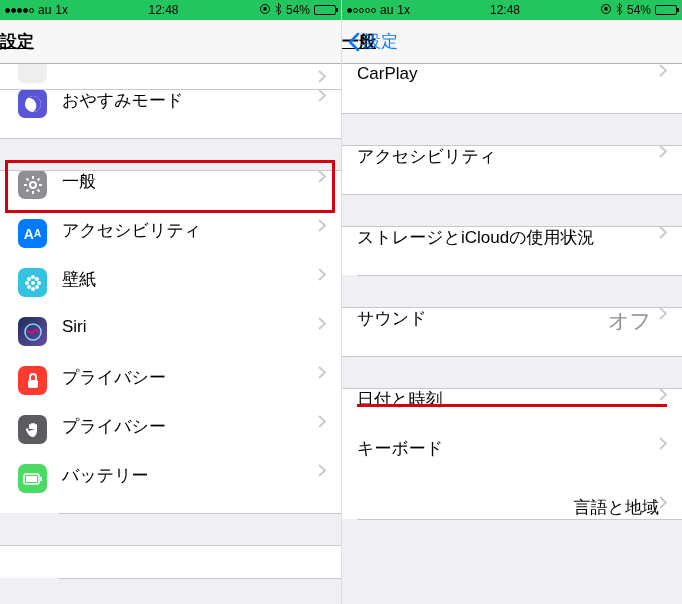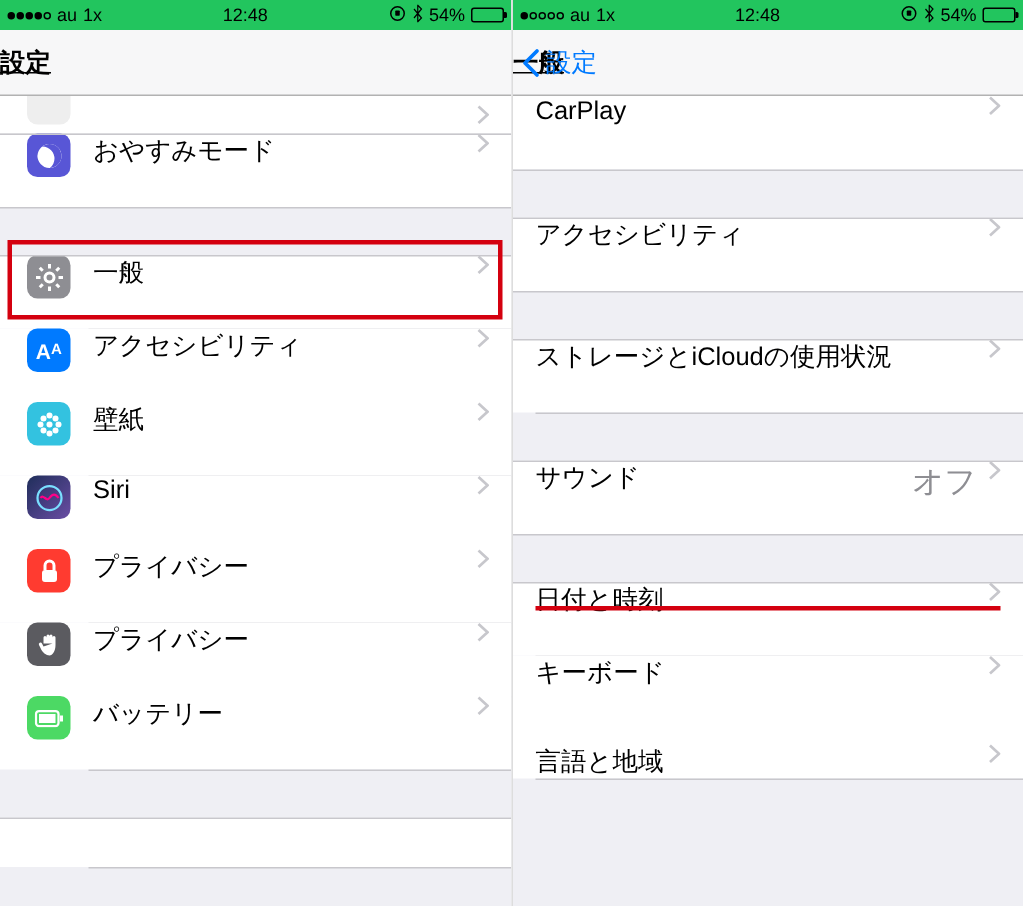--- a/index.html
+++ b/index.html
@@ -94,21 +94,21 @@
   }
   .cell.no-icon::after { left: 15px; }
   .cell.last::after { left: 0; }
   .cell.first::before {
     content: ""; position: absolute; left: 0; right: 0; top: 0;
     height: 0.5px; background: #c8c7cc;
   }
   .cell.partial-top {
     height: 25px; align-items: flex-end; padding-bottom: 6px;
   }
-  .cell.partial-bottom { height: 33px; align-items: flex-start; padding-top: 10px; }
+  .cell.partial-bottom { height: 33px; align-items: flex-start; padding-top: 10px; text-align: right; }
   .cell.partial-top::before { display: none; }
 
   
   .highlight-box {
     border: 3px solid #d4000f;
     position: absolute;
     pointer-events: none;
   }
   .underline-red {
     position: absolute;

